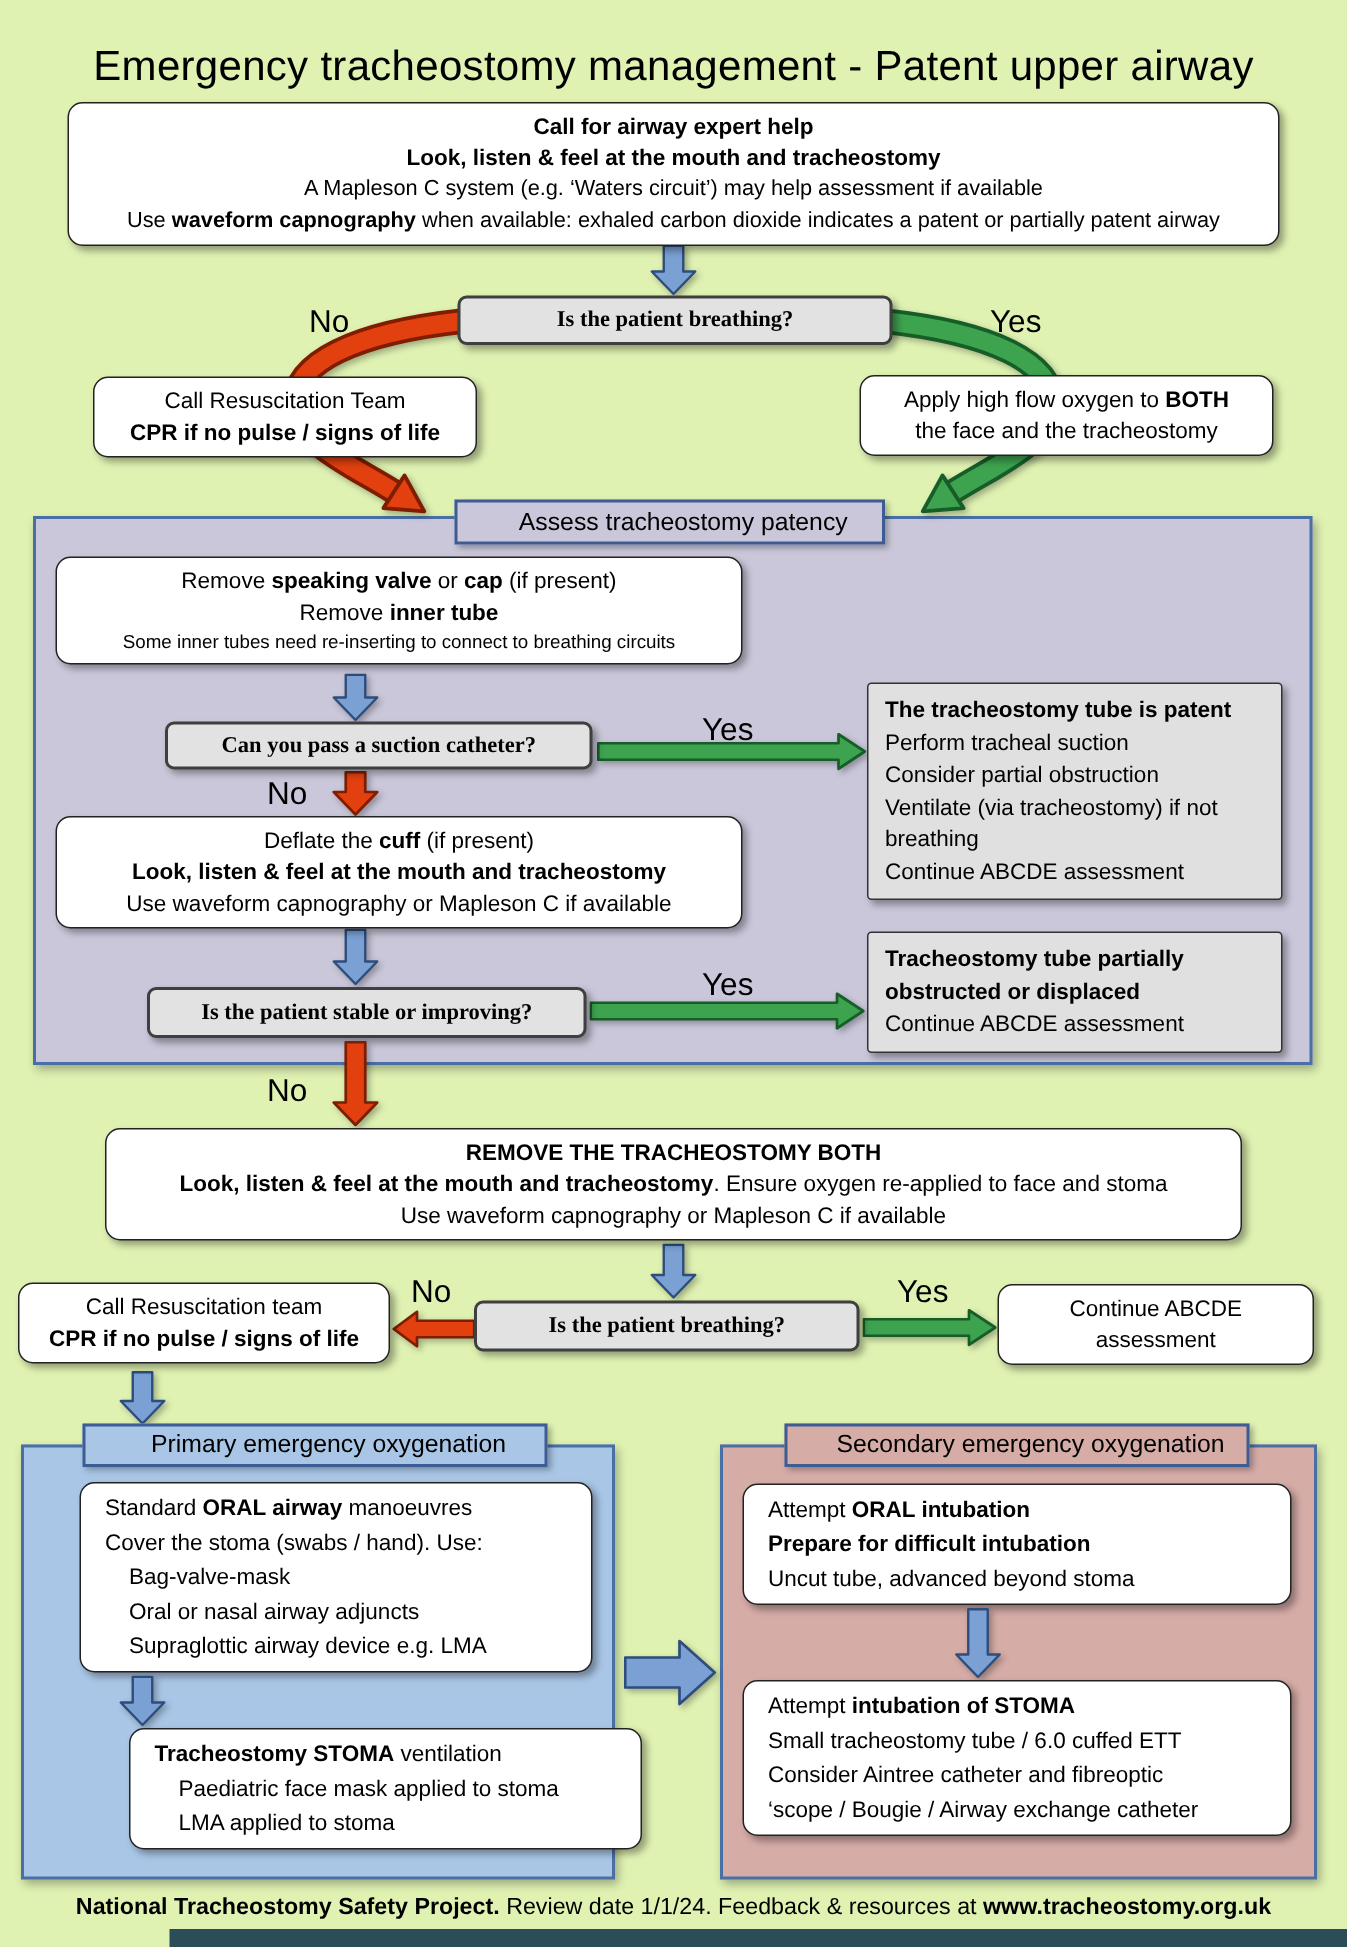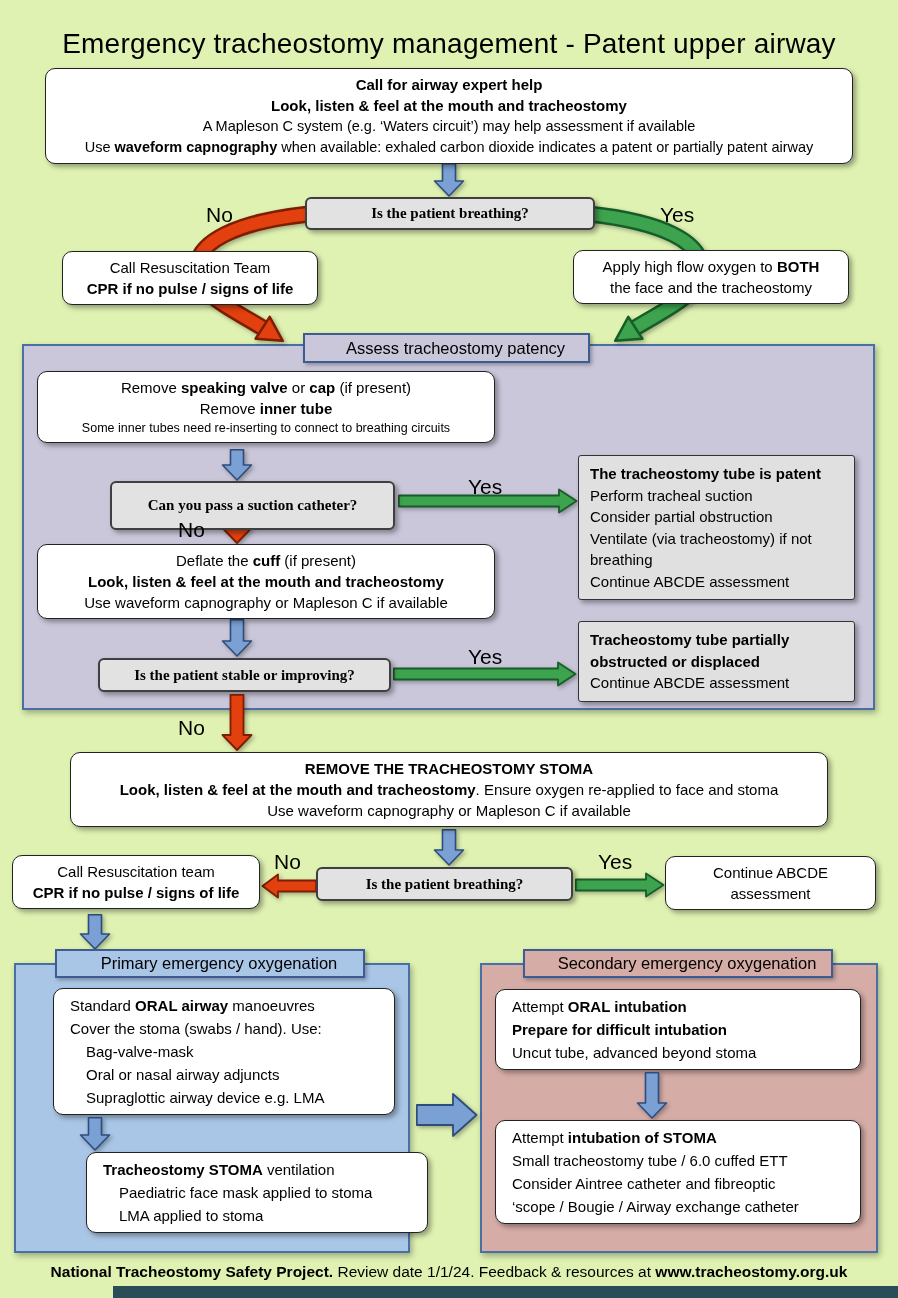--- a/index.html
+++ b/index.html
@@ -104,21 +104,21 @@
   <div class="box center" style="left:37px;top:371px;width:458px;">
     <div class="ln"><span>Remove </span><span class="b">speaking valve</span><span> or </span><span class="b">cap</span><span> (if present)</span></div>
     <div class="ln"><span>Remove </span><span class="b">inner tube</span></div>
     <div class="xs">Some inner tubes need re-inserting to connect to breathing circuits</div>
   </div>
 
   <svg class="arr" style="left:221px;top:449px" width="32" height="32" viewBox="0 0 32 32">
     <polygon points="9.5,0.8 22.5,0.8 22.5,16 30.5,16 16,31 1.5,16 9.5,16" fill="#7aa0d4" stroke="#2e4d7d" stroke-width="1.6" stroke-linejoin="round"></polygon>
   </svg>
 
-  <div class="decision" style="left:110px;top:481px;width:285px;height:49px;">
+  <div class="decision" style="left:110px;top:481px;width:285px;height:32px;">
     <span>Can you pass a suction catheter?</span>
   </div>
   <div class="lbl" style="left:468px;top:475px;">Yes</div>
   <svg class="arr" style="left:398px;top:488px" width="180" height="26" viewBox="0 0 180 26">
     <polygon points="0.8,7.5 161,7.5 161,1.5 178.5,13 161,24.5 161,18.5 0.8,18.5" fill="#3da34f" stroke="#175d28" stroke-width="1.8" stroke-linejoin="round"></polygon>
   </svg>
 
   <div class="info" style="left:578px;top:455px;width:277px;">
     <div class="b">The tracheostomy tube is patent</div>
     <div>Perform tracheal suction</div>
@@ -154,21 +154,21 @@
     <div class="b">Tracheostomy tube partially obstructed or displaced</div>
     <div>Continue ABCDE assessment</div>
   </div>
 
   <div class="lbl" style="left:178px;top:716px;">No</div>
   <svg class="arr" style="left:221px;top:694px;z-index:2" width="32" height="57" viewBox="0 0 32 57">
     <polygon points="9.5,0.8 22.5,0.8 22.5,41 30.5,41 16,56 1.5,41 9.5,41" fill="#e2400f" stroke="#7e1d00" stroke-width="1.8" stroke-linejoin="round"></polygon>
   </svg>
 
   <div class="box center" style="left:70px;top:752px;width:758px;">
-    <div class="ln b">REMOVE THE TRACHEOSTOMY STOMA</div>
+    <div class="ln b">REMOVE THE TRACHEOSTOMY BOTH</div>
     <div class="ln"><span class="b">Look, listen &amp; feel at the mouth and tracheostomy</span><span>. Ensure oxygen re-applied to face and stoma</span></div>
     <div class="ln">Use waveform capnography or Mapleson C if available</div>
   </div>
 
   <svg class="arr" style="left:433px;top:829px" width="32" height="37" viewBox="0 0 32 37">
     <polygon points="9.5,0.8 22.5,0.8 22.5,21 30.5,21 16,36 1.5,21 9.5,21" fill="#7aa0d4" stroke="#2e4d7d" stroke-width="1.6" stroke-linejoin="round"></polygon>
   </svg>
 
   <div class="decision" style="left:316px;top:867px;width:257px;height:34px;">
     <span>Is the patient breathing?</span>

